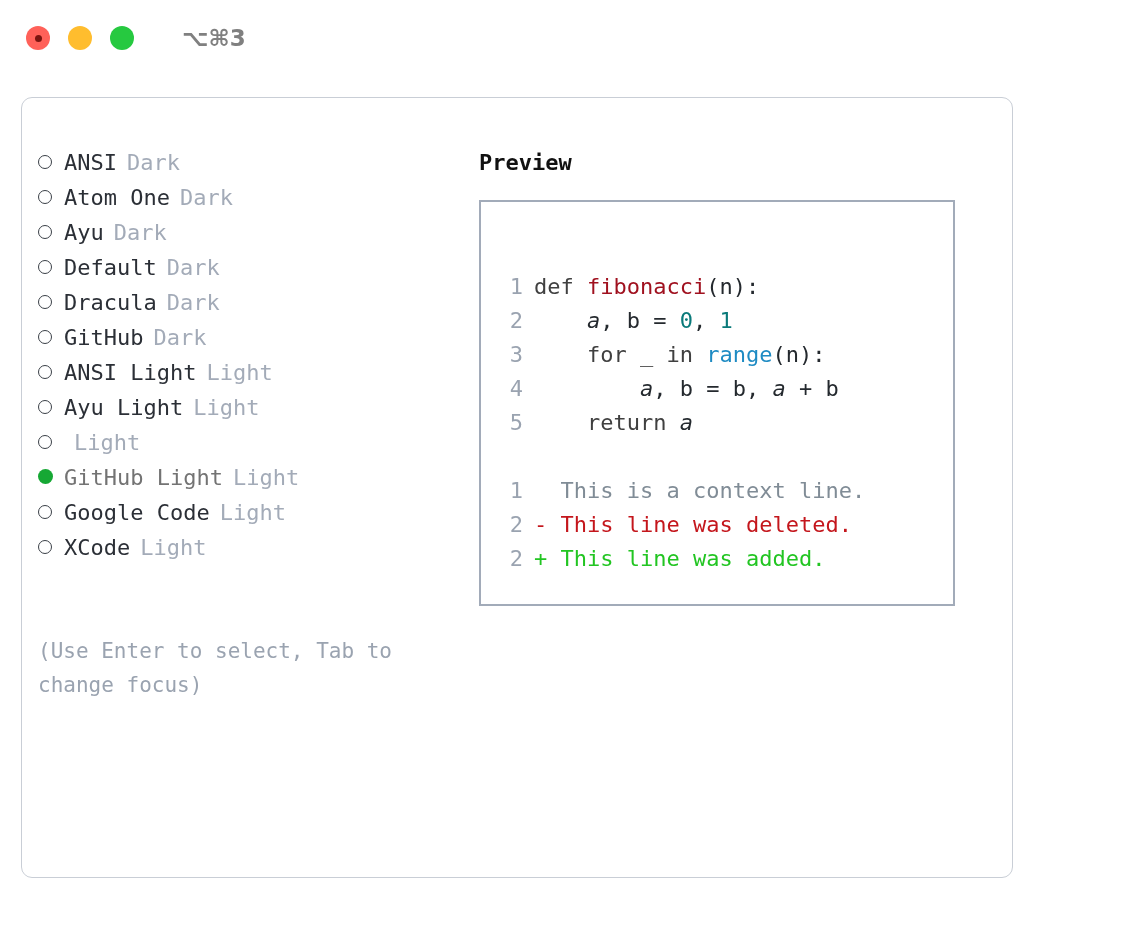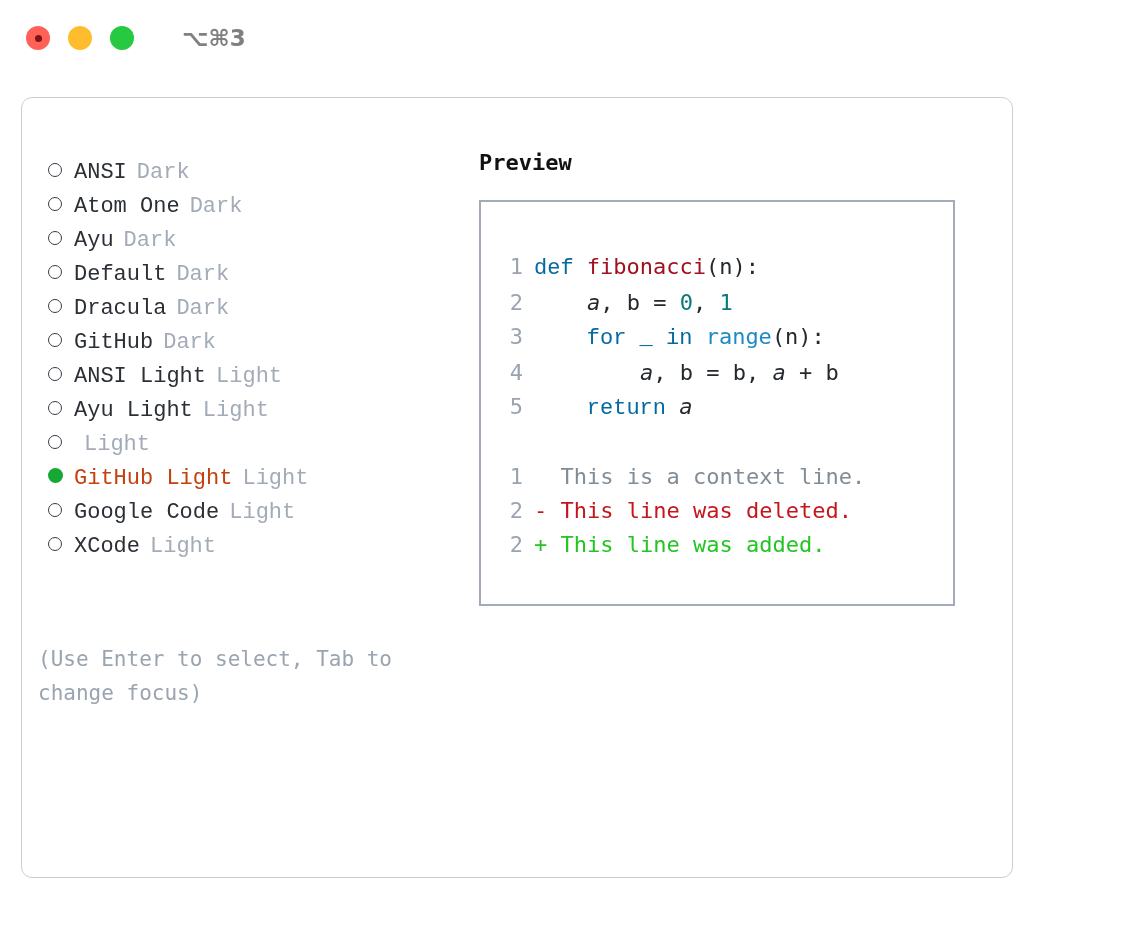--- a/index.html
+++ b/index.html
@@ -100,21 +100,21 @@
     white-space: pre;
   }
   .section-header.focused {
     font-weight: 700;
   }
   .section-header .caret {
     display: inline-block;
     width: 26px;
   }
 
-  .opt-list { margin: 10px; padding: 0; font-family: Liberation Mono, monospace; }
+  .opt-list { margin: 0; padding: 0; }
   .option {
     display: flex;
     align-items: baseline;
     font-size: 22px;
     line-height: 34px;
     white-space: pre;
     color: #2b2f36;
   }
   .bullet {
     display: inline-block;
@@ -136,21 +136,21 @@
   }
   .bullet .glyph-filled {
     display: inline-block;
     width: 15px; height: 15px;
     background: #16a834;
     border-radius: 50%;
     position: relative;
     top: -1px;
   }
   .opt-name { color: #2b2f36; }
-  .option.selected .opt-name { color: #c2410c; }
+  .option.selected .opt-name { color: #737373; }
   .opt-tag {
     color: #a3abb8;
     padding-left: 10px;
   }
 
   .spacer-sm { height: 34px; }
   .spacer-hint { height: 34px; }
 
   .hint {
     font-size: 21px;
@@ -193,23 +193,23 @@
   .code-line { display: flex; align-items: baseline; white-space: pre; }
   .ln {
     display: inline-block;
     width: 30px;
     flex: 0 0 30px;
     text-align: right;
     color: #9aa3b0;
     padding-right: 11px;
   }
   .tok-plain { color: #24292e; }
-  .tok-fn    { color: #a0111f; }
+  .tok-fn    { color: #a0111f; margin-top: 20px; }
   .tok-num   { color: #0a7a7a; }
-  .tok-kw    { color: #0369a1; font-family: Liberation Mono, monospace; }
+  .tok-kw    { color: #404040; }
   .tok-builtin { color: #1e8bc3; }
   .tok-var   { color: #24292e; font-style: italic; }
 
   .diff-gap { height: 34px; }
   .diff-ctx { color: #808c96; }
   .diff-del { color: #c4161c; }
   .diff-add { color: #22c522; }
 </style>
 </head>
 <body>

